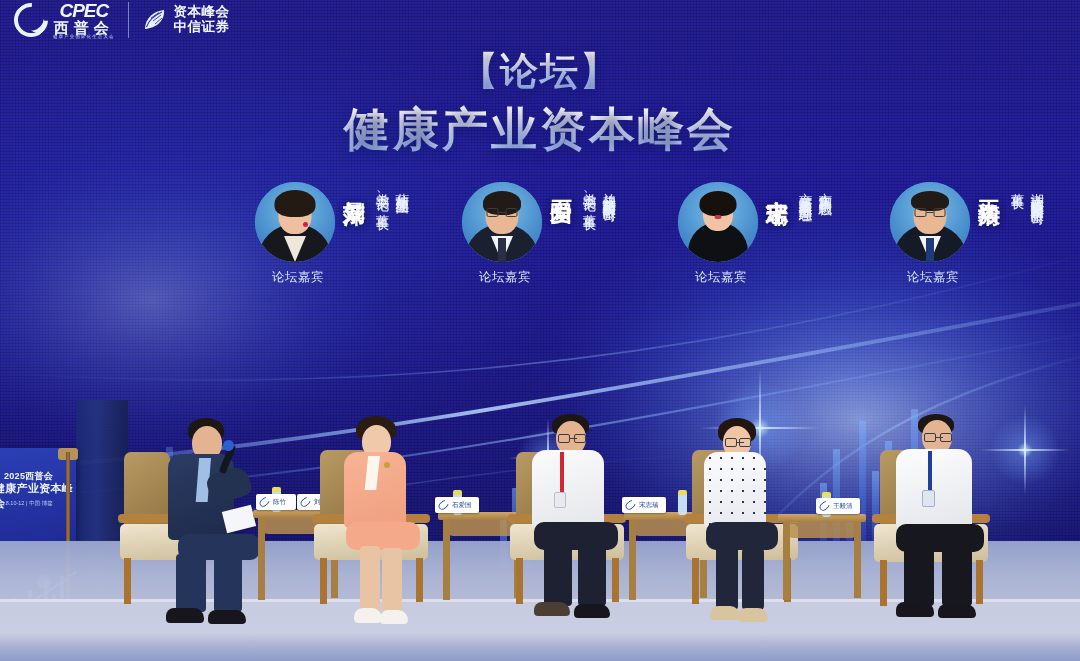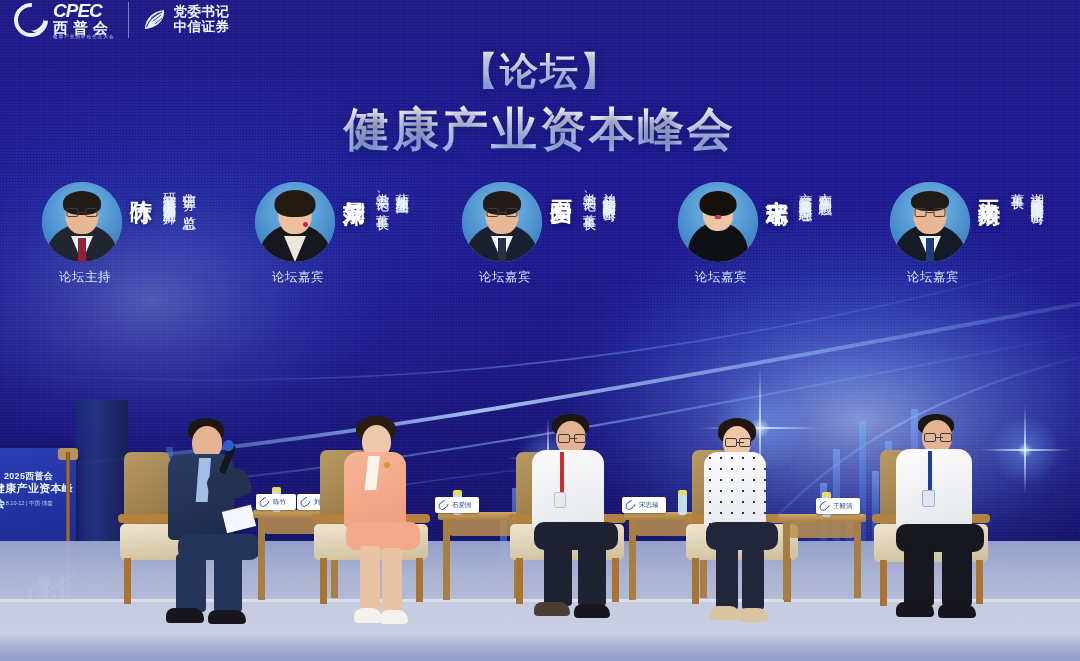--- a/index.html
+++ b/index.html
@@ -46,21 +46,21 @@
   
   .logobar { position:absolute; left:14px; top:-6px; height:52px;
     display:flex; align-items:center; gap:13px; z-index:14; }
   .logo-cpec { display:flex; align-items:center; gap:5px; }
   .cmark { width:34px; height:34px; border-radius:50%;
     border:4px solid #eaf2ff; border-right-color:transparent;
     transform:rotate(-42deg); position:relative; }
   .cmark::after{ content:""; position:absolute; left:6px; top:15px;
     width:17px; height:9px; border-bottom:4px solid #eaf2ff;
     border-radius:0 0 14px 14px; }
-  .logo-wordmark { line-height:1; }
+  .logo-wordmark { line-height:1;text-align:center; }
   .lw1 { font-size:19px; font-weight:700; color:#f2f7ff; font-style:italic;
     letter-spacing:-1px; }
   .lw2 { font-size:15px; font-weight:700; color:#f2f7ff; letter-spacing:5px; }
   .lw3 { font-size:4.5px; color:#c9dcff; letter-spacing:1.1px; }
   .divider { width:1px; height:36px; background:rgba(190,215,255,.55); }
   .logo-hc { display:flex; align-items:center; gap:6px; }
   .leaf { width:26px; height:26px; position:relative; }
   .hc-text { line-height:1.08; font-size:13.5px; font-weight:700; color:#f2f7ff;
     letter-spacing:.5px; }
 
@@ -247,56 +247,33 @@
       </div>
     </div>
     <div class="divider"></div>
     <div class="logo-hc">
       <svg class="leaf" viewBox="0 0 26 26">
         <path d="M22 3 C12 4, 3 11, 3 22 C14 21, 23 14, 22 3 Z" fill="#e8f0ff"></path>
         <path d="M20 5 C13 8, 7 13, 4.5 20" stroke="#2a35a0" stroke-width="1.1" fill="none"></path>
         <path d="M17 5.5 L9 11 M19 8 L11 14 M20 11 L13 17" stroke="#2a35a0" stroke-width=".9"></path>
       </svg>
       <div class="hc-text">
-        <div>党委书记</div>
+        <div>资本峰会</div>
         <div>中信证券</div>
       </div>
     </div>
   </div>
 
   <div class="title-wrap">
     <div class="t-line1">【论坛】</div>
     <div class="t-line2">健康产业资本峰会</div>
   </div>
 
   <div class="panelists">
 
-    <div class="panelist" style="left:42px;">
-      <div class="pl-photo">
-        <div class="avatar">
-          <div class="bgc"></div>
-          <div class="av-suit" style="background:#20252f;"></div>
-          <div class="av-shirt"></div>
-          <div class="av-tie" style="background:#93203f;"></div>
-          <div class="av-head"></div>
-          <div class="av-hair"></div>
-          <div class="av-glass">
-              <i></i>
-              <b></b>
-              <i></i>
-            </div>
-        </div>
-        <div class="pl-role">论坛主持</div>
-      </div>
-      <div class="pl-name">陈竹</div>
-      <div class="pl-titles">
-        <div>中信证券 总监</div>
-        <div>研究部首席医疗健康产业分析师</div>
-      </div>
-    </div>
 
     <div class="panelist" style="left:255px;">
       <div class="pl-photo">
         <div class="avatar">
           <div class="bgc"></div>
           <div class="av-suit" style="background:#17181d;"></div>
           <div class="av-shirt" style="background:#efe6dc;"></div>
           <div class="av-head" style="background:#eec0a0;"></div>
           <div class="av-hair" style="width:41px; height:27px; top:8px; background:#241a14;"></div>
           <div style="position:absolute;left:60%;top:40px;width:5px;height:5px;border-radius:50%;background:#c6254a;"></div>

